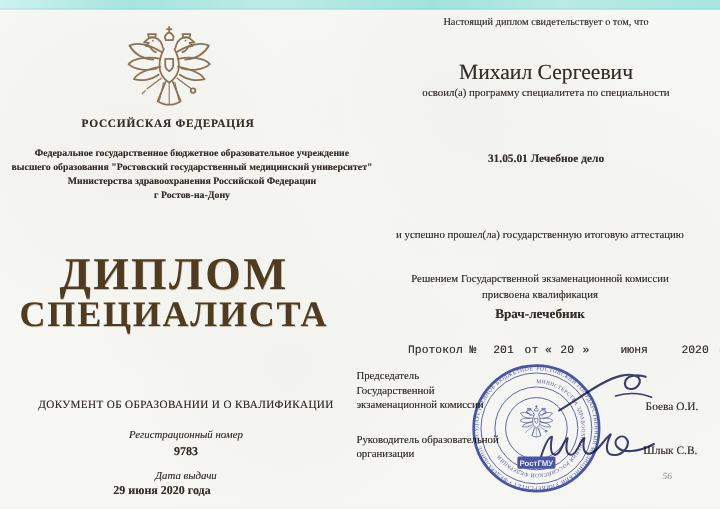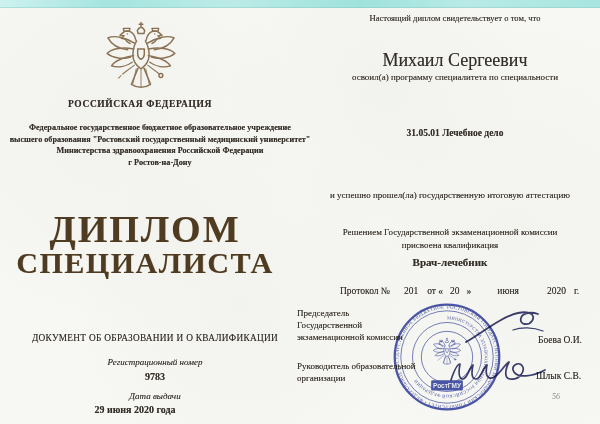--- a/index.html
+++ b/index.html
@@ -33,21 +33,21 @@
   .doctype{font-size:9.3px;letter-spacing:.3px;}
   .lbl-italic{font-size:9px;font-style:italic;font-weight:400;}
   .val{font-size:10px;font-weight:700;}
   .intro{font-size:8.6px;}
   .surname{font-size:20px;}
   .fio{font-size:18px;}
   .small9{font-size:9px;}
   .spec{font-size:9.5px;font-weight:600;}
   .qual{font-size:11px;font-weight:700;}
   .proto{font-size:9.5px;display:flex;align-items:baseline;}
-  .proto span{white-space:pre;}
+  .proto span{white-space:pre;font-family:Liberation Mono, monospace;}
   .siglabel{font-size:9px;line-height:11.8px;}
   .signame{font-size:9.5px;}
   .pagemark{font-size:8px;color:var(--faint,#8a8a88);font-style:italic;}
   .stampwrap{mix-blend-mode:multiply;opacity:.85;}
   .sig{mix-blend-mode:multiply;opacity:.9;}
 </style>
 </head>
 <body>
 
 <div class="page">

